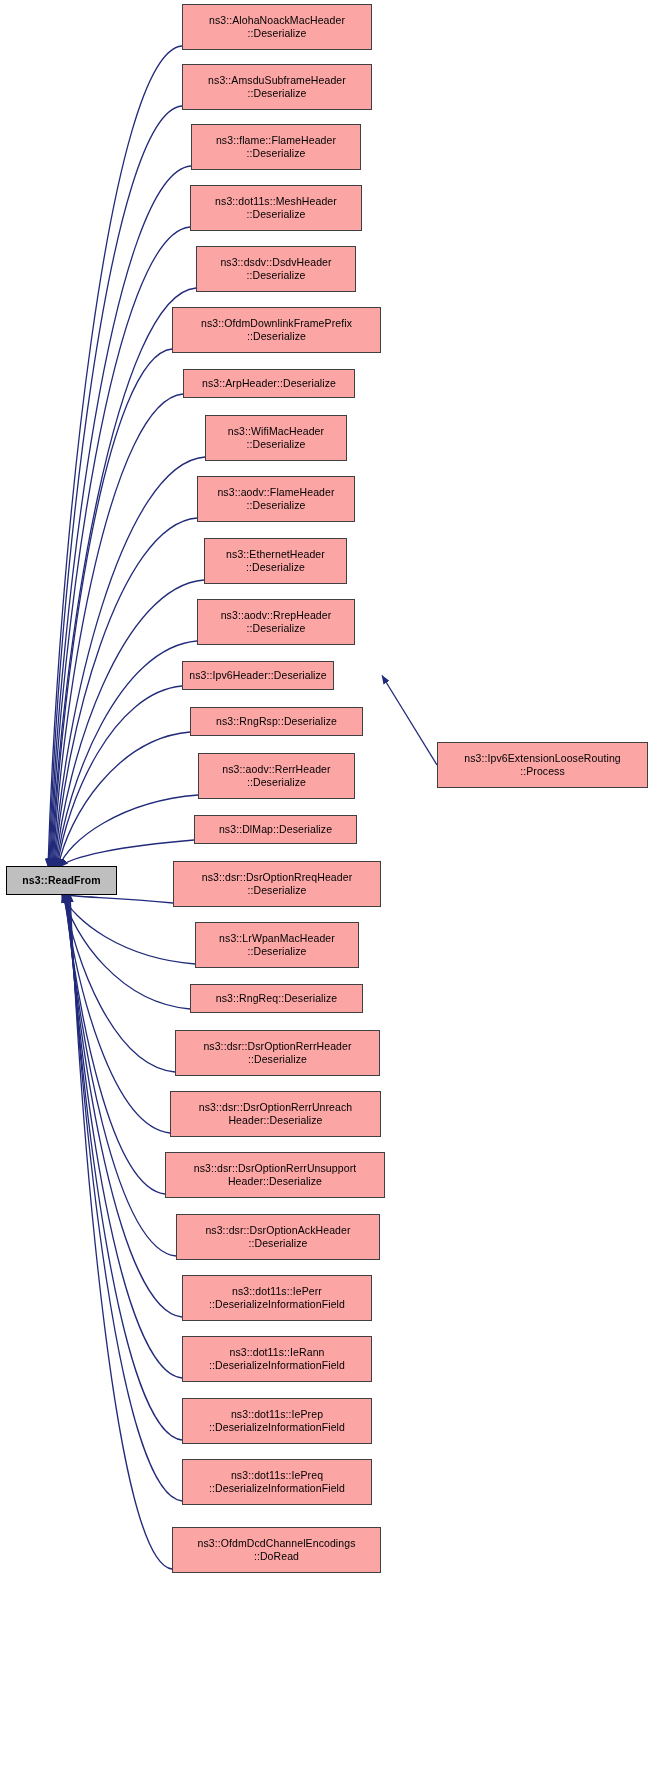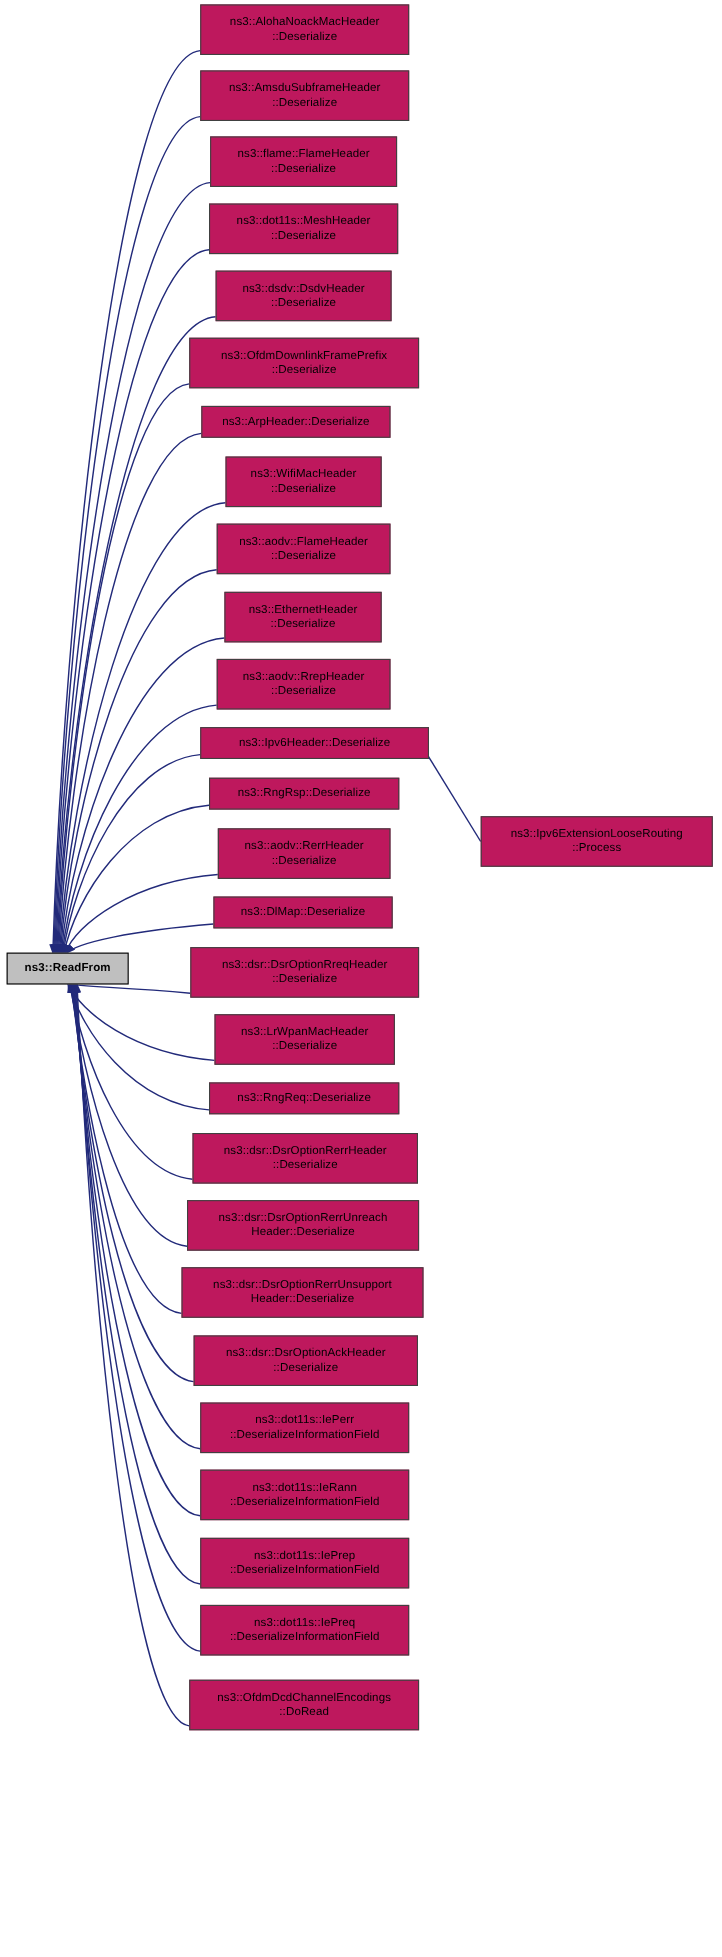--- a/index.html
+++ b/index.html
@@ -20,21 +20,21 @@
     left: 0;
     top: 0;
     width: 656px;
     height: 1779px;
     pointer-events: none;
   }
   .node {
     position: absolute;
     box-sizing: border-box;
     border: 1px solid #404040;
-    background: #be185d;
+    background: #fca5a5;
     color: #000000;
     font-size: 10.5px;
     line-height: 13.5px;
     text-align: center;
     display: flex;
     flex-direction: column;
     align-items: center;
     justify-content: center;
     white-space: pre-line;
     letter-spacing: 0.1px;
@@ -113,21 +113,21 @@
 ::Deserialize</span></div>
       <div class="node" id="node-n7" style="left: 183px; top: 369px; width: 172px; height: 29px;"><span class="label">ns3::ArpHeader::Deserialize</span></div>
       <div class="node" id="node-n8" style="left: 205px; top: 415px; width: 142px; height: 46px;"><span class="label">ns3::WifiMacHeader
 ::Deserialize</span></div>
       <div class="node" id="node-n9" style="left: 197px; top: 476px; width: 158px; height: 46px;"><span class="label">ns3::aodv::FlameHeader
 ::Deserialize</span></div>
       <div class="node" id="node-n10" style="left: 204px; top: 538px; width: 143px; height: 46px;"><span class="label">ns3::EthernetHeader
 ::Deserialize</span></div>
       <div class="node" id="node-n11" style="left: 197px; top: 599px; width: 158px; height: 46px;"><span class="label">ns3::aodv::RrepHeader
 ::Deserialize</span></div>
-      <div class="node" id="node-n12" style="left: 182px; top: 661px; width: 208px; height: 29px;"><span class="label">ns3::Ipv6Header::Deserialize</span></div>
+      <div class="node" id="node-n12" style="left: 182px; top: 661px; width: 152px; height: 29px;"><span class="label">ns3::Ipv6Header::Deserialize</span></div>
       <div class="node" id="node-n13" style="left: 190px; top: 707px; width: 173px; height: 29px;"><span class="label">ns3::RngRsp::Deserialize</span></div>
       <div class="node" id="node-n14" style="left: 198px; top: 753px; width: 157px; height: 46px;"><span class="label">ns3::aodv::RerrHeader
 ::Deserialize</span></div>
       <div class="node" id="node-n15" style="left: 194px; top: 815px; width: 163px; height: 29px;"><span class="label">ns3::DlMap::Deserialize</span></div>
       <div class="node" id="node-n16" style="left: 173px; top: 861px; width: 208px; height: 46px;"><span class="label">ns3::dsr::DsrOptionRreqHeader
 ::Deserialize</span></div>
       <div class="node" id="node-n17" style="left: 195px; top: 922px; width: 164px; height: 46px;"><span class="label">ns3::LrWpanMacHeader
 ::Deserialize</span></div>
       <div class="node" id="node-n18" style="left: 190px; top: 984px; width: 173px; height: 29px;"><span class="label">ns3::RngReq::Deserialize</span></div>
       <div class="node" id="node-n19" style="left: 175px; top: 1030px; width: 205px; height: 46px;"><span class="label">ns3::dsr::DsrOptionRerrHeader

